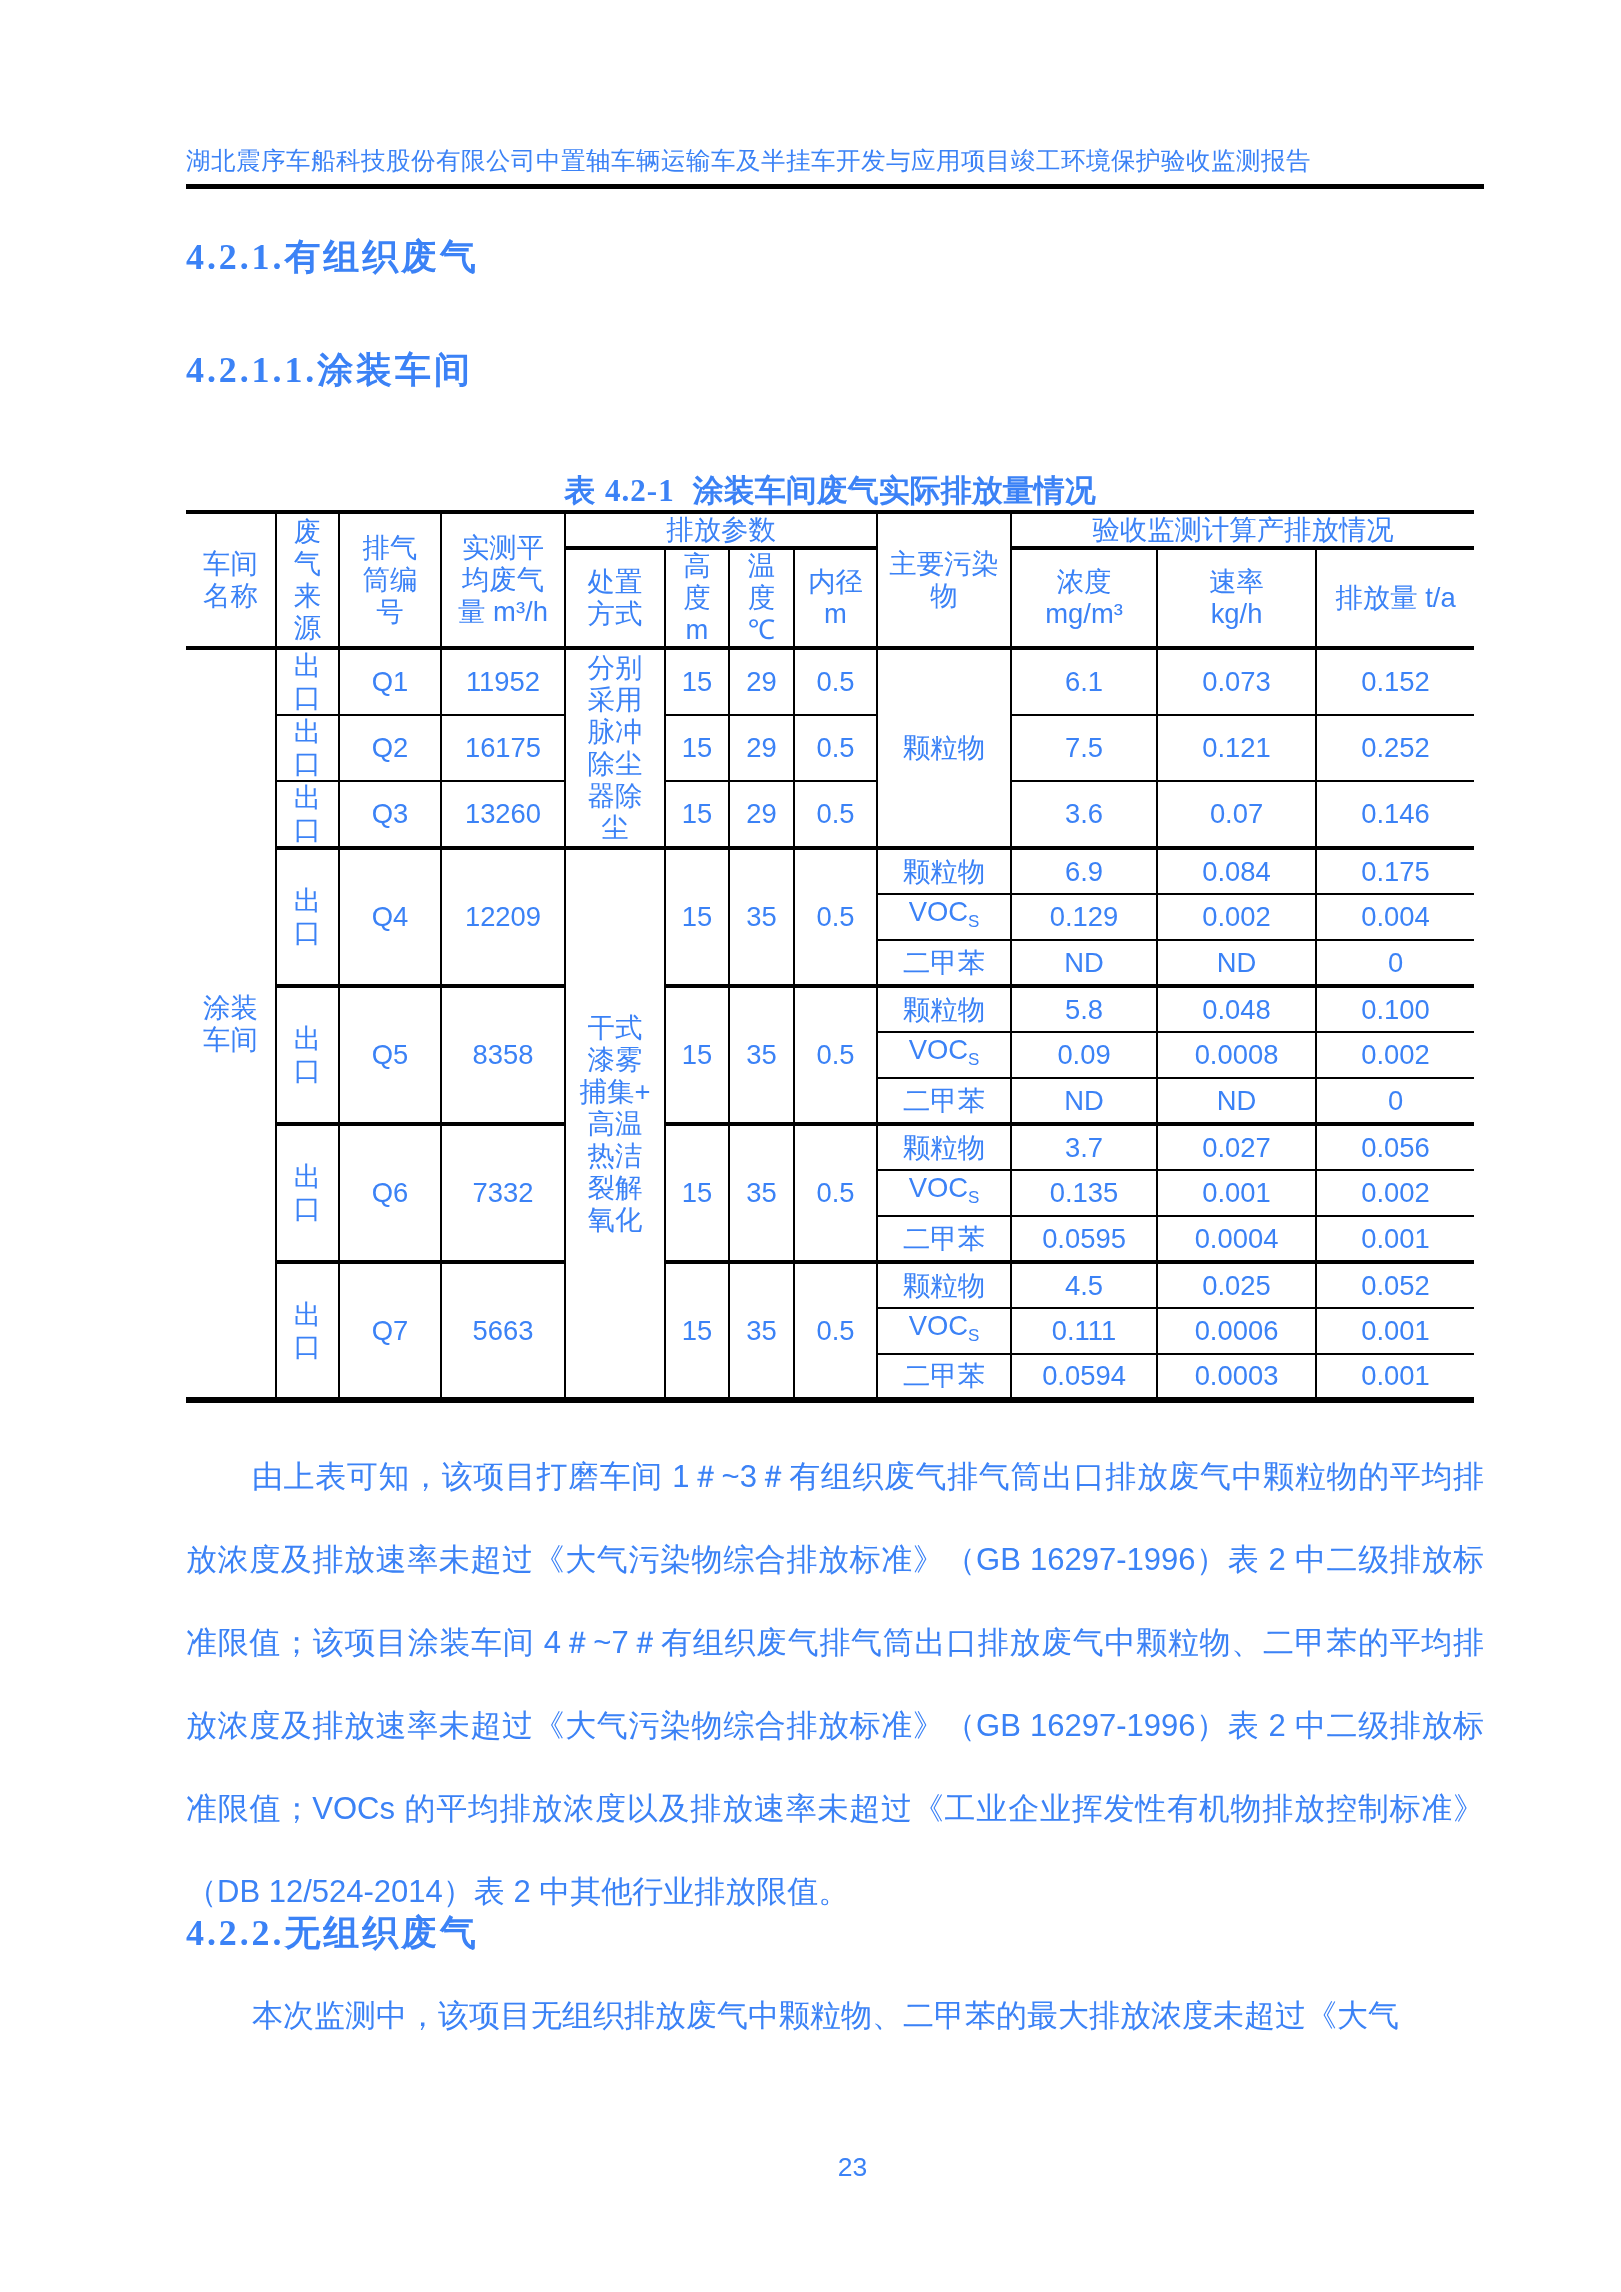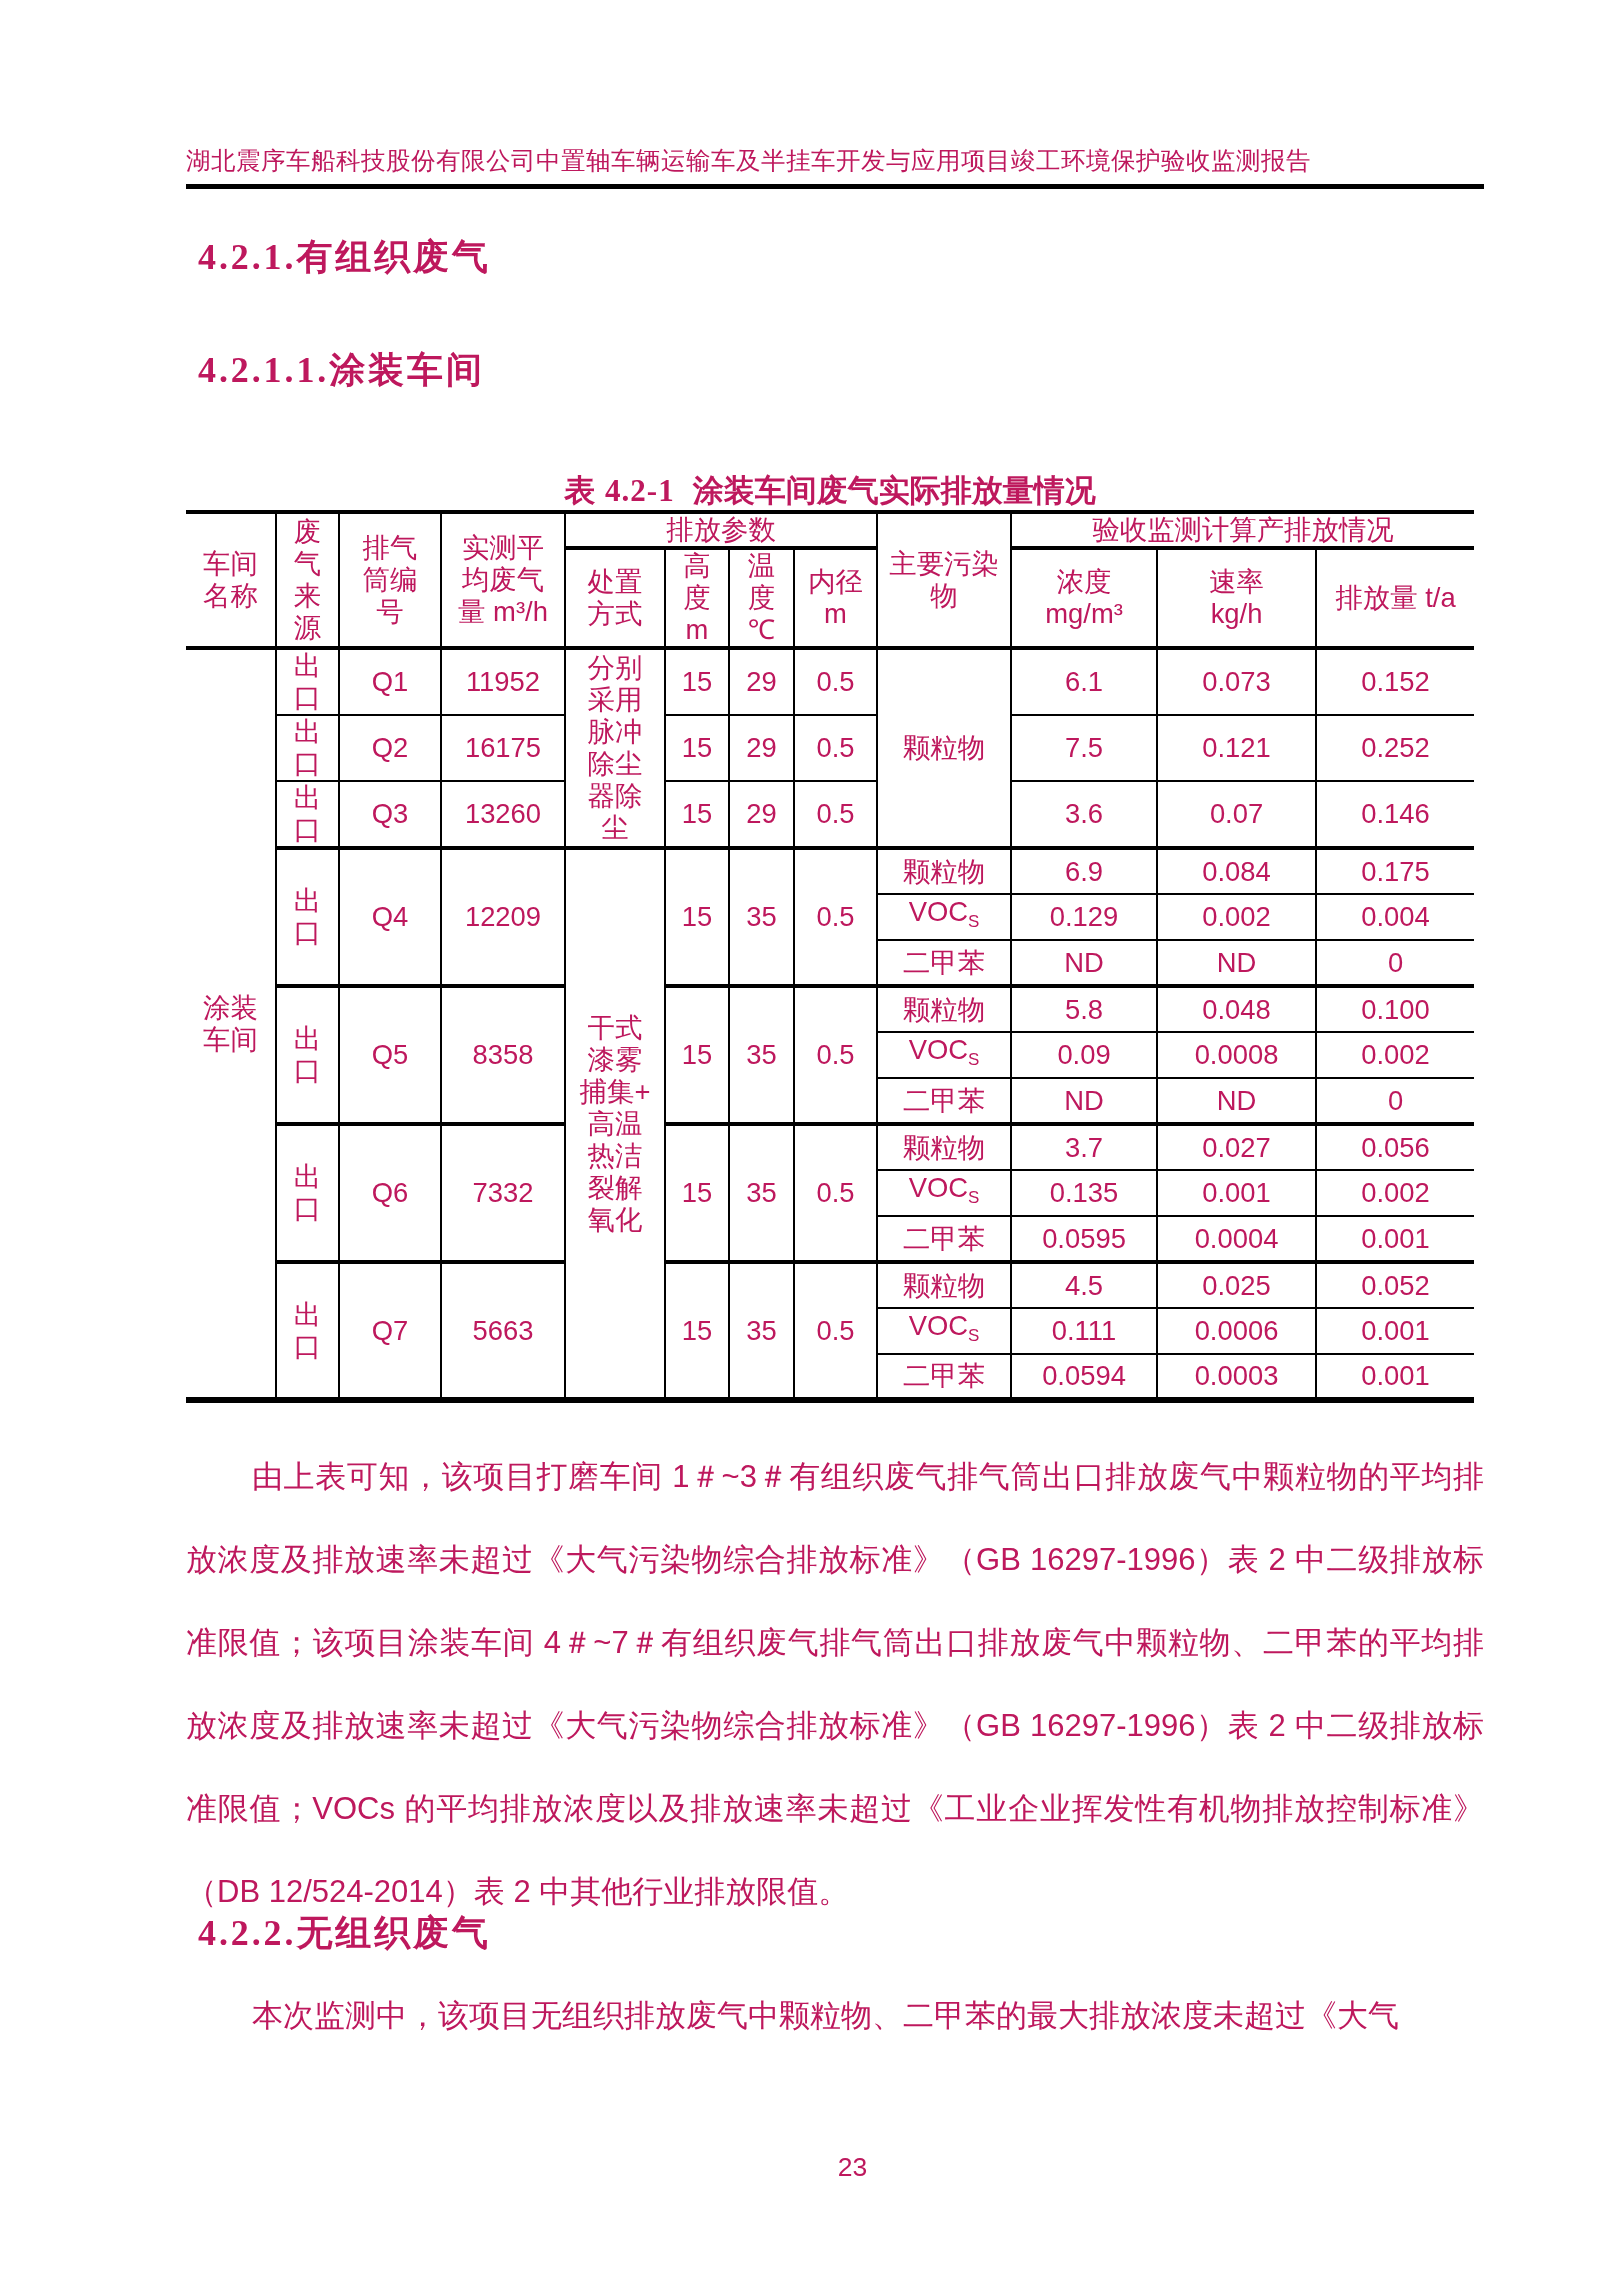--- a/index.html
+++ b/index.html
@@ -1,21 +1,21 @@
 <!DOCTYPE html>
 <html><head>
 <meta charset="utf-8">
 <style>
   html,body { margin:0; padding:0; background:#888; }
   .page {
     position: relative;
     width: 1621px; height: 2293px;
     margin: 0 auto;
     background: #ffffff;
-    color: #be185d;
+    color: #3b82f6;
     font-family: "Liberation Sans", sans-serif;
     overflow: hidden;
   }
   .abs { position: absolute; }
 
   .doc-header {
     left: 186px; top: 144px; width: 1298px;
     font-size: 24.5px; letter-spacing: 0.5px;
     white-space: nowrap;
   }
@@ -24,21 +24,20 @@
     background: #000;
   }
 
   .heading {
     left: 186px;
     font-family: "Liberation Serif", serif;
     font-weight: bold;
     font-size: 36px;
     letter-spacing: 2.9px;
     white-space: nowrap;
-    margin-left: 12px;
   }
   #h-organized   { top: 233px; }
   #h-painting    { top: 346px; }
   #h-unorganized { top: 1909px; }
 
   .body-par {
     left: 186px; width: 1298px;
     font-size: 31px;
     text-align: justify;
     text-indent: 66px;

